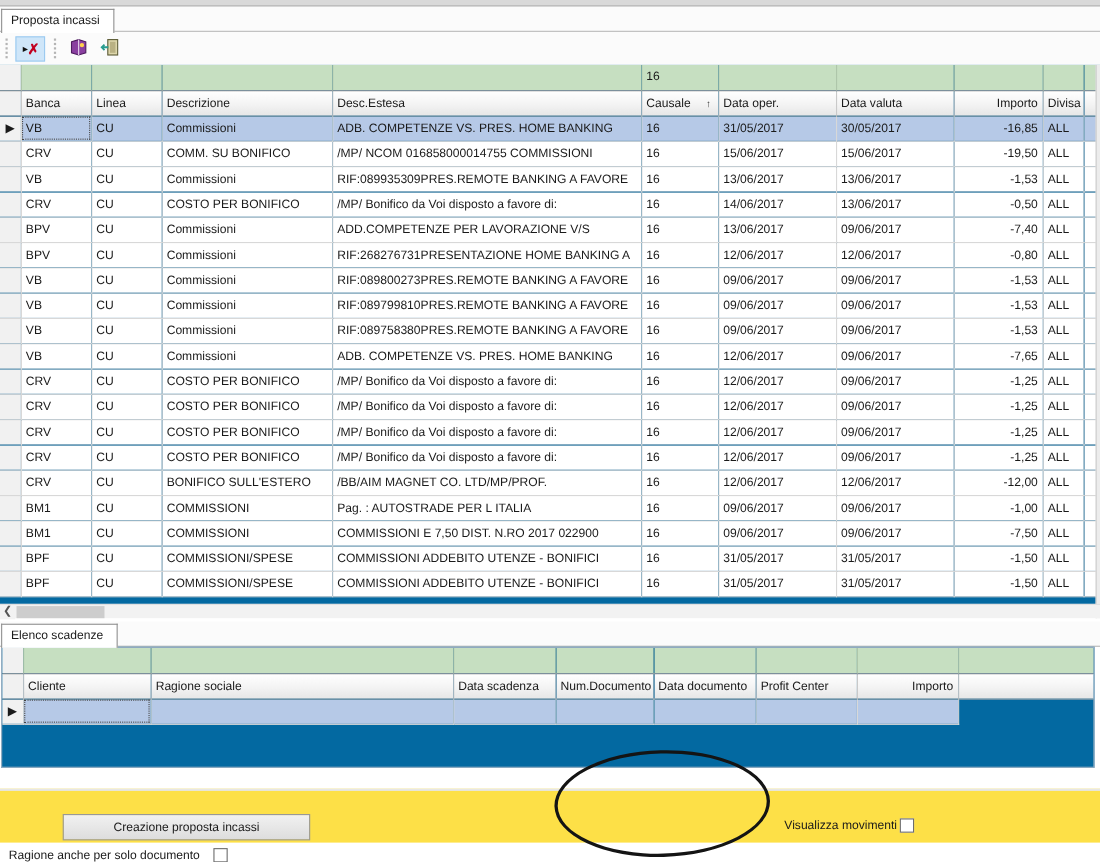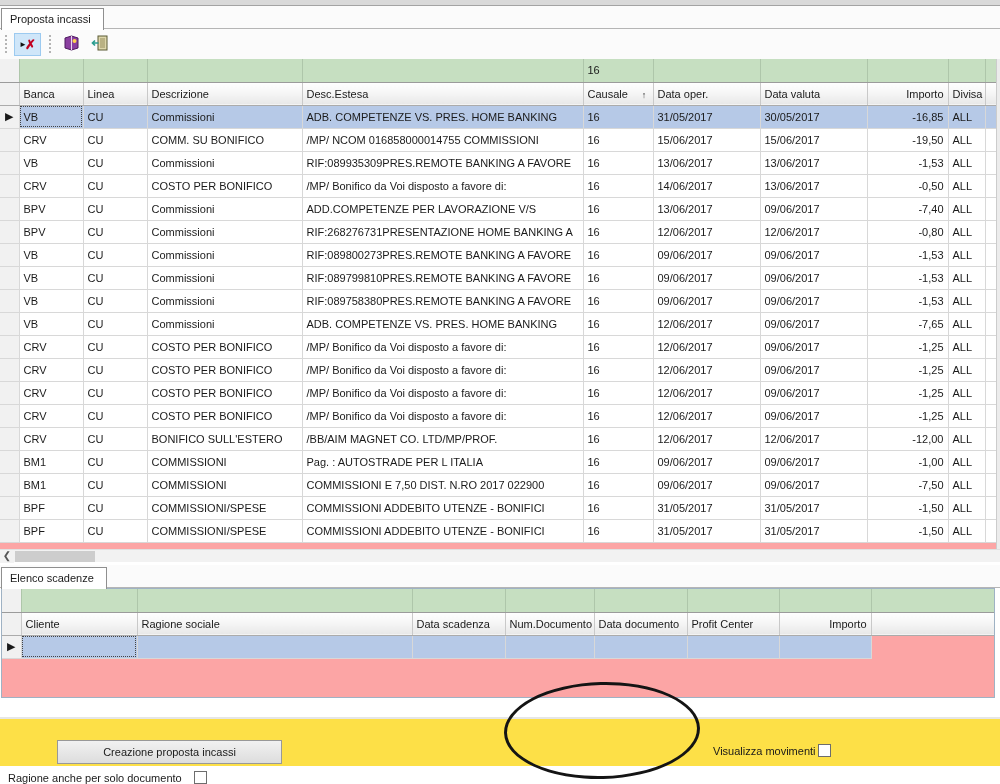--- a/index.html
+++ b/index.html
@@ -26,21 +26,21 @@
   .tgroup { display:flex; align-items:center; height:26px; margin-right:6px; }
   .grip { width:5px; height:18px; border-left:2px dotted #b4b4b4; margin:0 4px 0 2px; }
   .tbtn { width:27px; height:23px; border:1px solid transparent; background:transparent;
           display:flex; align-items:center; justify-content:center; cursor:default; }
   .tbtn.hl { background:#cfe6f9; border-color:#9ccaf0; }
   .icon-cancel { display:inline-flex; align-items:center; }
   .icon-cancel .arr { color:#111; font-size:8px; margin-right:-2px; }
   .icon-cancel .redx { color:#c1001f; font-size:13px; font-weight:bold; }
 
   
-  .gridpanel { position:absolute; left:0; overflow:hidden; background:#fca5a5; }
+  .gridpanel { position:absolute; left:0; overflow:hidden; background:#0369a1; }
   .gridpanel.upper { top:59px; width:1000px; height:490px; }
   .gridpanel.lower { top:588px; width:994px; height:110px; border:1px solid #9fb2c4; margin-left:1px; }
   table.grid { border-collapse:collapse; table-layout:fixed; width:1000px; }
   table.grid th, table.grid td { padding:0 4px; height:23px; font-size:11px; font-weight:normal;
           text-align:left; white-space:nowrap; overflow:hidden; }
   table.grid td { border-right:1px solid #d8d8d8; border-bottom:1px solid #d8d8d8; background:#fff; }
   tr.filter th { background:#c6dfc1; border-right:1px solid #aec6aa; border-bottom:1px solid #9b9b9b; }
   tr.heads th { background:linear-gradient(#ffffff,#f4f4f4 55%,#e7e7e7);
                 border-right:1px solid #c9c9c9; border-bottom:1px solid #ababab; }
   th.sel, td.sel { background:#f1f1f1 !important; border-right:1px solid #b2b2b2;

